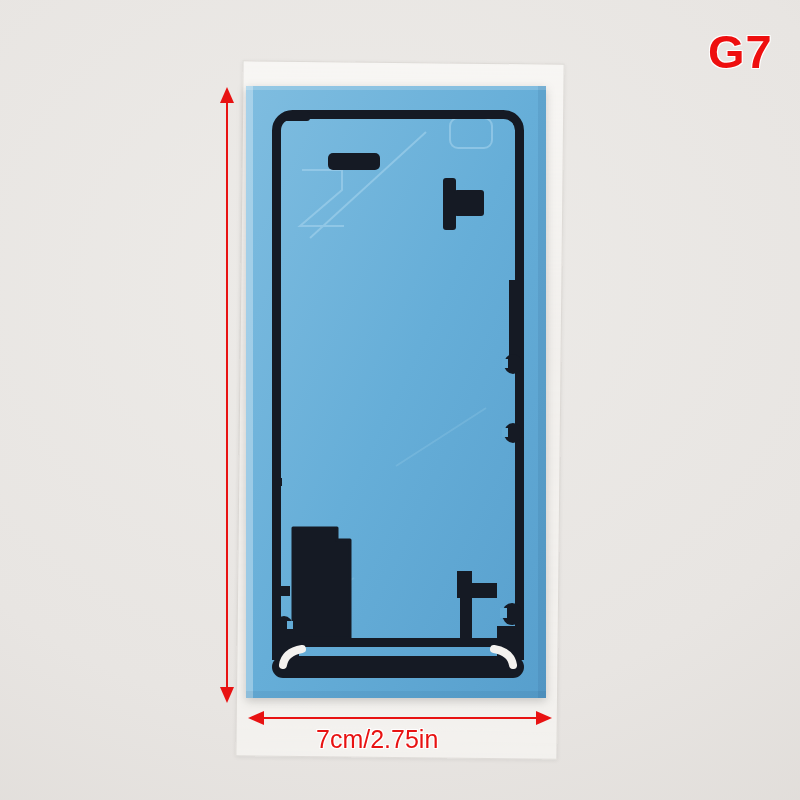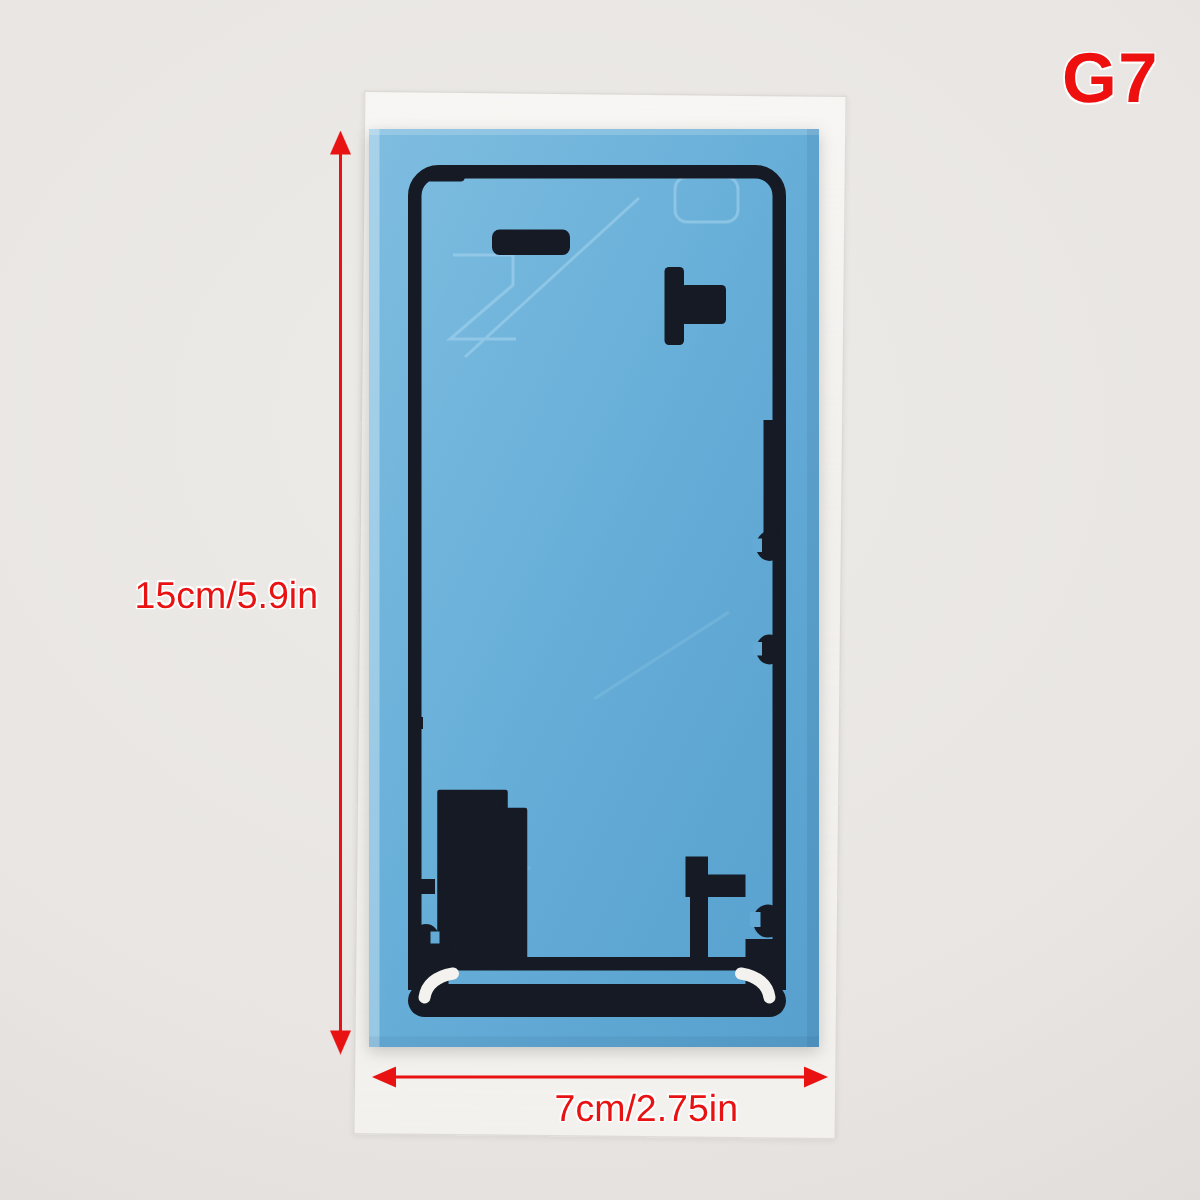--- a/index.html
+++ b/index.html
@@ -27,21 +27,21 @@
   .ah-down{left:220px;top:687px;border-left:7px solid transparent;border-right:7px solid transparent;border-top:16px solid #e81212;}
   .ah-left{left:248px;top:711px;border-top:7px solid transparent;border-bottom:7px solid transparent;border-right:16px solid #e81212;}
   .ah-right{left:536px;top:711px;border-top:7px solid transparent;border-bottom:7px solid transparent;border-left:16px solid #e81212;}
   .dim-label{
     position:absolute;color:#e81212;font-size:25px;font-weight:400;letter-spacing:0px;
     text-shadow:-1px -1px 0 rgba(255,255,255,.95), 1px -1px 0 rgba(255,255,255,.95),
                 -1px 1px 0 rgba(255,255,255,.95), 1px 1px 0 rgba(255,255,255,.95),
                  0 0 3px rgba(255,255,255,.8);
   }
   .height-label{left:70px;top:383px;width:142px;text-align:right;}
-  .width-label{left:292px;top:725px;width:200px;text-align:right;}
+  .width-label{left:316px;top:725px;width:200px;text-align:left;}
   .model-label{
     position:absolute;left:660px;top:24px;width:120px;
     color:#ee0f0f;font-size:47px;font-weight:bold;letter-spacing:1px;
     text-shadow:-1px -1px 0 rgba(255,255,255,.9), 1px -1px 0 rgba(255,255,255,.9),
                 -1px 1px 0 rgba(255,255,255,.9), 1px 1px 0 rgba(255,255,255,.9);
     margin-left:48px;
   }
 </style>
 </head>
 <body>
@@ -115,21 +115,20 @@
 
     <g stroke="#f4f2ef" stroke-width="8" fill="none" stroke-linecap="round">
       <path d="M37,579 Q39,566 56,563"></path>
       <path d="M267,579 Q265,566 248,563"></path>
     </g>
   </svg>
 
   <div class="dim-line" style="left:226px;top:97px;width:2px;height:592px;"></div>
   <div class="arrowhead ah-up"></div>
   <div class="arrowhead ah-down"></div>
-  <div class="dim-label height-label">15cm/5.9in</div>
 
   <div class="dim-line" style="left:258px;top:717px;width:286px;height:2px;"></div>
   <div class="arrowhead ah-left"></div>
   <div class="arrowhead ah-right"></div>
   <div class="dim-label width-label">7cm/2.75in</div>
 
   <div class="model-label">G7</div>
 
 </div>
 

